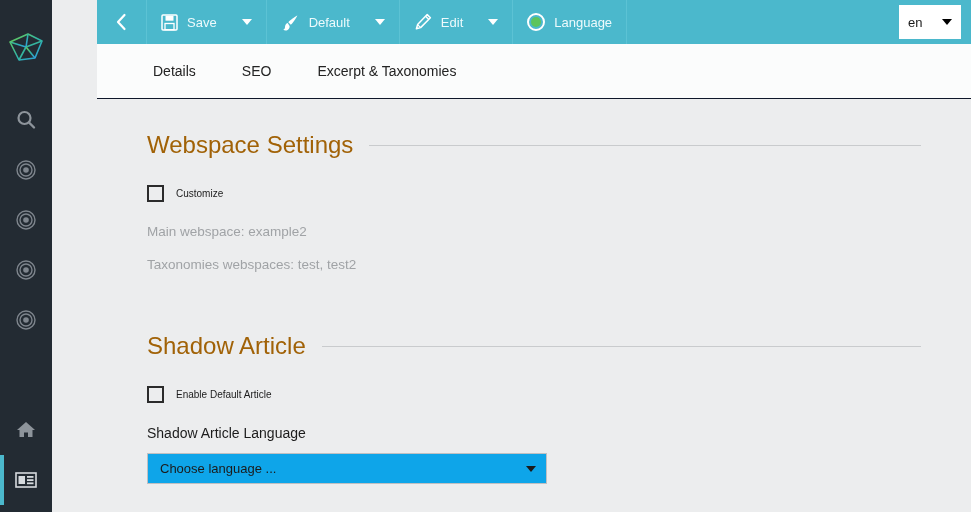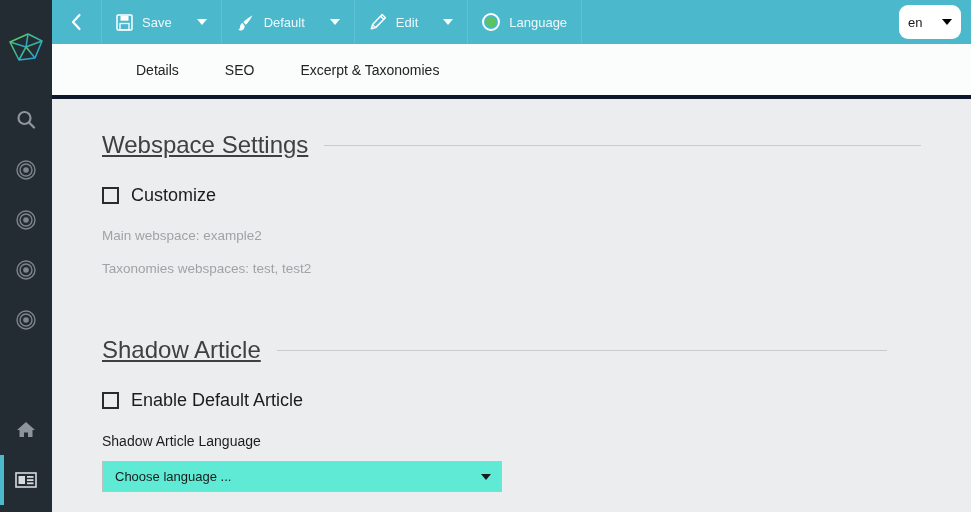--- a/index.html
+++ b/index.html
@@ -2,21 +2,21 @@
 <html><head>
 <meta charset="utf-8">
 <style>
   * { box-sizing: border-box; margin: 0; padding: 0; }
   html, body {
     width: 971px; height: 512px;
     overflow: hidden;
     font-family: "Liberation Sans", sans-serif;
     background: #ECEDEE;
   }
-  .app { position: relative; width: 971px; height: 512px; display: flex; }
+  .app { position: relative; width: 971px; height: 512px; display: flex; gap: 45px; }
 
   
   .sidebar {
     width: 52px; height: 512px;
     background: #232B33;
     flex: 0 0 52px;
     position: relative;
     display: flex; flex-direction: column; align-items: center;
   }
   .logo-wrap {
@@ -69,32 +69,31 @@
   }
   .tb-spacer { flex: 1 1 auto; border-right: none; }
   .lang-select {
     position: absolute; right: 10px; top: 5px;
     width: 62px; height: 34px;
     background: #FFFFFF;
     display: flex; align-items: center; justify-content: space-between;
     padding: 0 9px;
     font-size: 13px; color: #1A1A1A;
     cursor: pointer;
-    border-radius: 9px;
   }
   .lang-select .caret-down { border-top-color: #000; margin-left: 0; }
 
   
   .tabs {
     height: 55px;
     background: #FBFCFC;
     display: flex; align-items: stretch;
-    padding-left: 66px;
+    padding-left: 38px;
     flex: 0 0 55px;
-    border-bottom: 4px solid #0f172a;
+    border-bottom: 1px solid #0f172a;
   }
   .tab {
     display: flex; align-items: center;
     padding: 0 18px;
     font-size: 14px; color: #232323;
     cursor: pointer;
     position: relative;
     margin-right: 10px;
   }
   .tab.active { color: #4BB8CC; font-weight: bold; }
@@ -111,53 +110,52 @@
     padding: 32px 50px 0 50px;
     overflow: hidden;
   }
   .section-head {
     display: flex; align-items: center;
     gap: 16px;
     margin-bottom: 26px;
   }
   .section-head h2 {
     font-size: 24px; font-weight: normal;
-    color: #404040;
+    color: #a16207;
     white-space: nowrap;
-    text-decoration: underline;
   }
   .section-head .rule {
     flex: 1 1 auto; height: 1px; background: #C9CBCD;
     max-width: 610px;
   }
   .check-row {
     display: flex; align-items: center; gap: 12px;
     margin-bottom: 22px;
   }
   .cbox {
     width: 17px; height: 17px;
     border: 2px solid #2B2B2B;
     background: #ECEDEE;
     flex: 0 0 17px;
     cursor: pointer;
   }
-  .check-row label { font-size: 18px; color: #1C1C1C; cursor: pointer; }
+  .check-row label { font-size: 10px; color: #1C1C1C; cursor: pointer; }
   .muted-line {
     font-size: 13.5px; color: #A0A3A6;
     margin-bottom: 18px;
     margin-top: 9px;
   }
   .sec2 { margin-top: 60px; }
   .field-label {
     font-size: 14px; color: #1C1C1C;
     margin-bottom: 12px;
   }
   .select-box {
     width: 400px; height: 31px;
-    background: #5eead4;
+    background: #0ea5e9;
     display: flex; align-items: center; justify-content: space-between;
     padding: 0 10px 0 12px;
     font-size: 13px; color: #1B1B1B;
     cursor: pointer;
     border: 1px solid #BFC0C2;
   }
   .select-box .caret-down { border-top-color: #1B1B1B; margin-left: 0; }
 </style>
 </head>
 <body>

